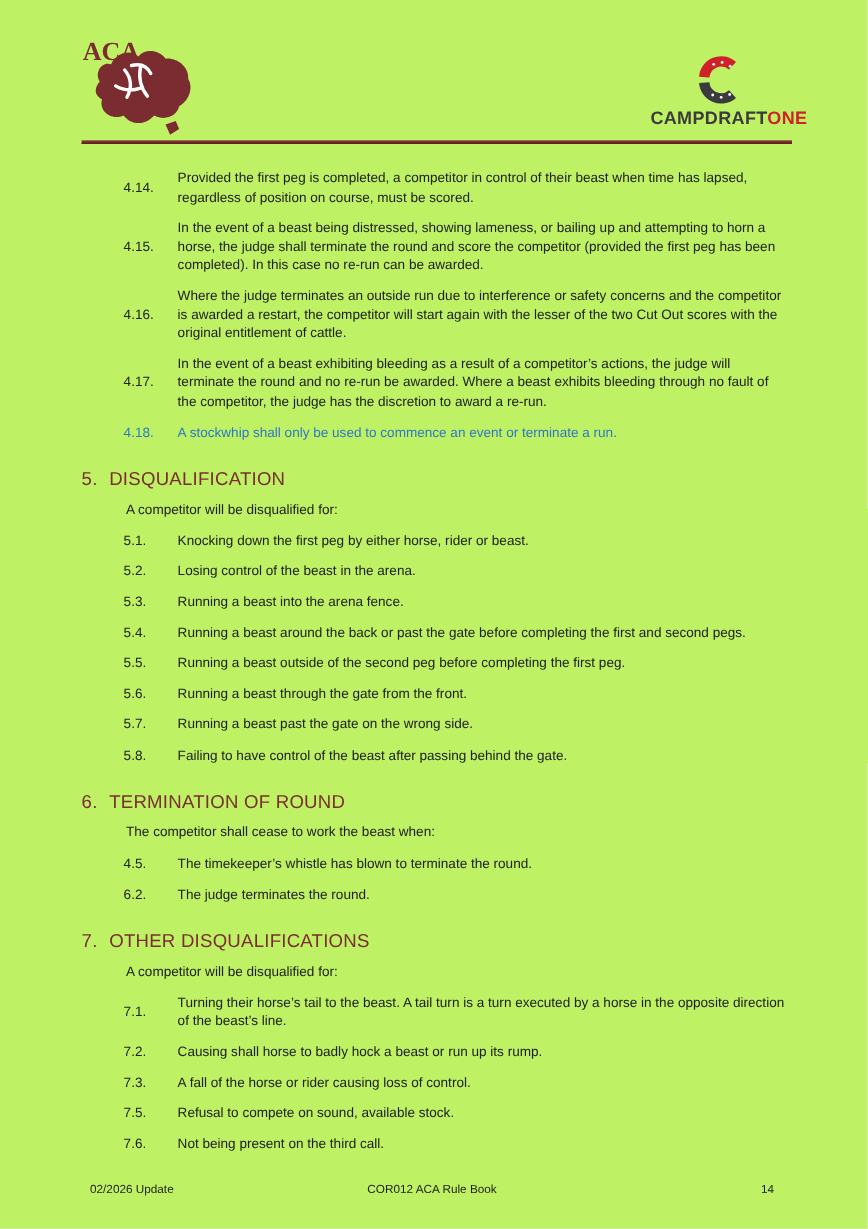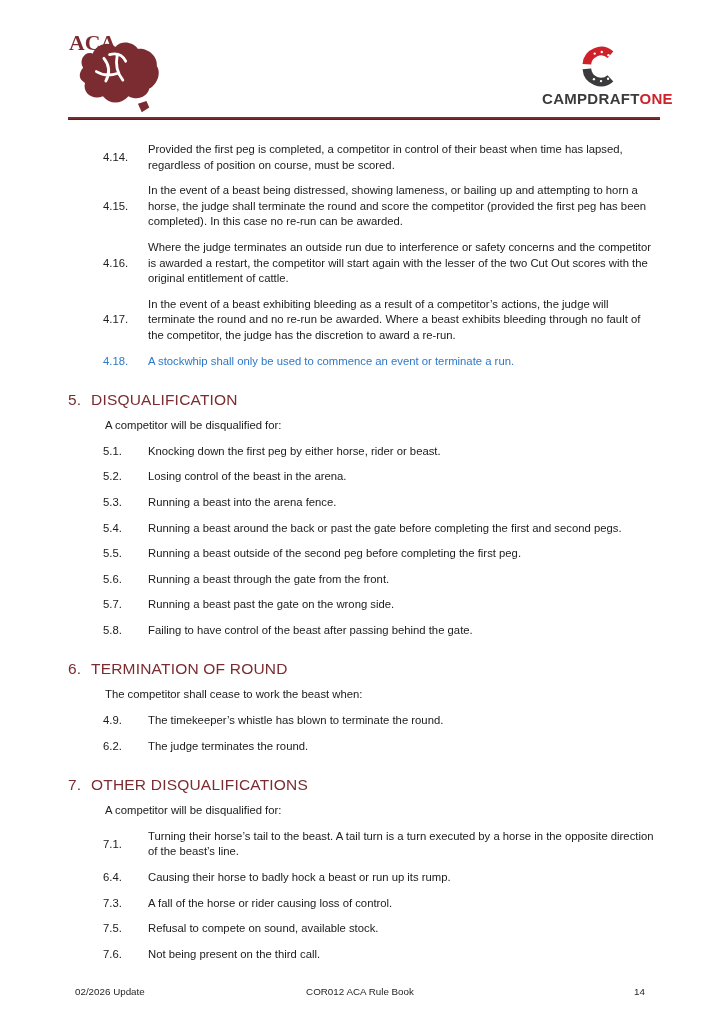--- a/index.html
+++ b/index.html
@@ -2,21 +2,21 @@
 <html><head>
 <meta charset="utf-8">
 <style>
   * { margin:0; padding:0; box-sizing:border-box; }
   html,body { background:#e8e8e8; }
   body { font-family:"Liberation Sans", sans-serif; }
   .page {
     position:relative;
     width:723px; height:1024px;
     margin:0 auto;
-    background:#ffffff;
+    background:#bef264;
     color:#202020;
     overflow:hidden;
   }
   
   .header { position:absolute; top:30px; left:68px; right:63px; height:88px; }
   .aca-logo { position:absolute; left:0; top:0; width:104px; height:86px; }
   .cd-logo { position:absolute; right:0; top:12px; width:118px; text-align:center; }
   .cd-logo svg { width:44px; height:46px; display:block; margin:0 auto; }
   .cd-wordmark { font-size:15px; font-weight:bold; letter-spacing:0.3px; margin-top:2px; white-space:nowrap; }
   .cd-wordmark .p1 { color:#3b3b3d; }
@@ -127,40 +127,40 @@
       <div class="num">5.8.</div>
       <div class="txt">Failing to have control of the beast after passing behind the gate.</div>
     </div>
 
     <div class="section-heading">
       <div class="hnum">6.</div>
       <div>TERMINATION OF ROUND</div>
     </div>
     <div class="intro">The competitor shall cease to work the beast when:</div>
     <div class="num-item">
-      <div class="num">4.9.</div>
+      <div class="num">4.5.</div>
       <div class="txt">The timekeeper’s whistle has blown to terminate the round.</div>
     </div>
     <div class="num-item">
       <div class="num">6.2.</div>
       <div class="txt">The judge terminates the round.</div>
     </div>
 
     <div class="section-heading">
       <div class="hnum">7.</div>
       <div>OTHER DISQUALIFICATIONS</div>
     </div>
     <div class="intro">A competitor will be disqualified for:</div>
     <div class="num-item">
       <div class="num">7.1.</div>
       <div class="txt">Turning their horse’s tail to the beast. A tail turn is a turn executed by a horse in the opposite direction of the beast’s line.</div>
     </div>
     <div class="num-item">
-      <div class="num">6.4.</div>
-      <div class="txt">Causing their horse to badly hock a beast or run up its rump.</div>
+      <div class="num">7.2.</div>
+      <div class="txt">Causing shall horse to badly hock a beast or run up its rump.</div>
     </div>
     <div class="num-item">
       <div class="num">7.3.</div>
       <div class="txt">A fall of the horse or rider causing loss of control.</div>
     </div>
     <div class="num-item">
       <div class="num">7.5.</div>
       <div class="txt">Refusal to compete on sound, available stock.</div>
     </div>
     <div class="num-item">

